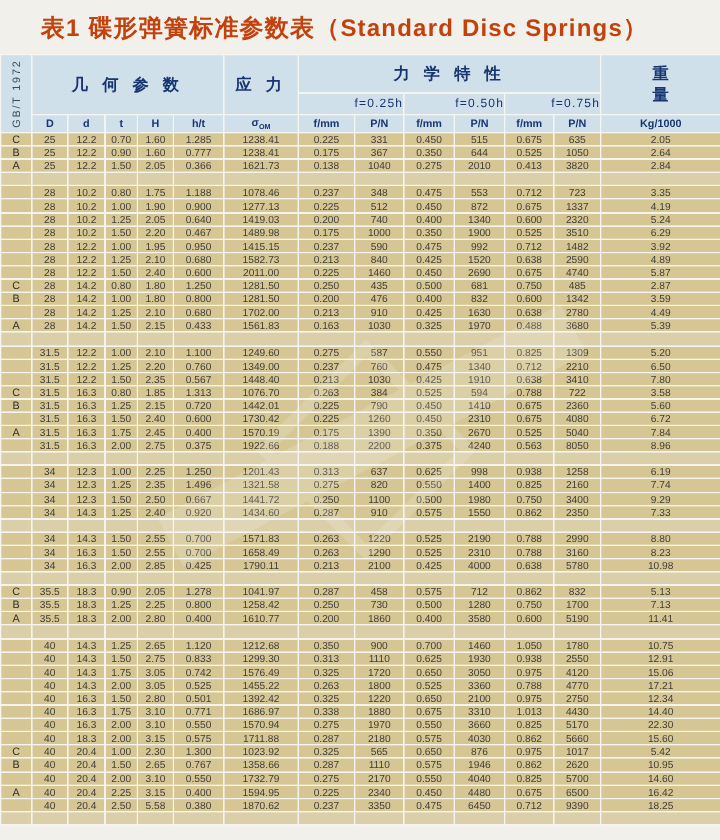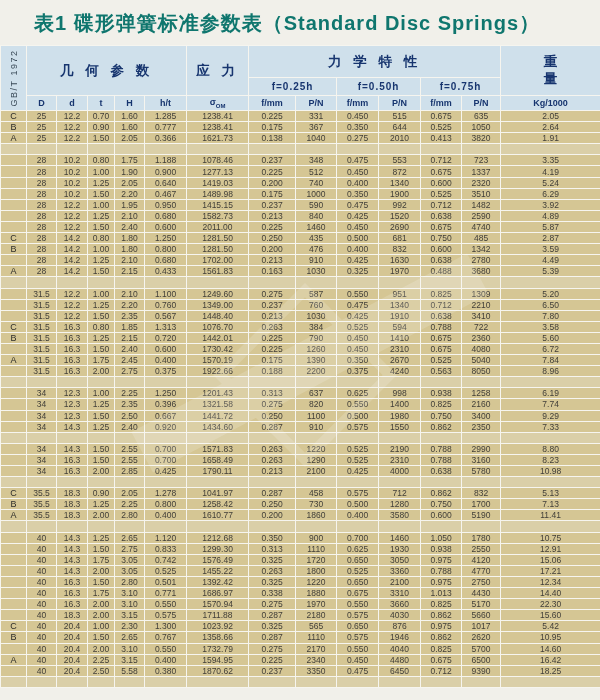--- a/index.html
+++ b/index.html
@@ -6,21 +6,21 @@
   body{
     width:600px;height:700px;
     background:#f1f0ea;
     font-family:"Liberation Sans","DejaVu Sans",sans-serif;
     overflow:hidden;
     position:relative;
   }
   .title{
     padding:10px 0 8px 34px;
     font-size:20px;font-weight:bold;
-    color:#0f766e;
+    color:#c2410c;
     letter-spacing:1px;
     white-space:nowrap;
   }
   table{
     border-collapse:collapse;
     table-layout:fixed;
     width:600px;
   }
   th,td{
     border:1px solid #f6f5ef;
@@ -29,21 +29,21 @@
     vertical-align:middle;
     overflow:hidden;
     white-space:nowrap;
   }
   thead th{
     background:#cfe0eb;
     color:#17356f;
   }
   th.grp{font-size:13.5px;font-weight:bold;letter-spacing:4px;}
   th.wt{font-size:13.5px;font-weight:bold;line-height:1.25;}
-  th.defl{font-size:10px;font-weight:bold;letter-spacing:1px;height:17px;}
+  th.defl{font-size:10px;font-weight:normal;letter-spacing:1px;height:17px;text-align:right;}
   th.colh{font-size:9px;font-weight:bold;height:14px;letter-spacing:0;}
   th.colh sub{font-size:6px;}
   th.gbcell{position:relative;}
   .gbtext{
     position:absolute;left:50%;top:50%;
     transform:translate(-50%,-50%) rotate(-90deg);
     font-size:9px;letter-spacing:1.5px;
     color:#3a4a58;font-weight:normal;
     white-space:nowrap;
   }
@@ -164,21 +164,21 @@
         <td>1.50</td>
         <td>2.05</td>
         <td>0.366</td>
         <td>1621.73</td>
         <td>0.138</td>
         <td>1040</td>
         <td>0.275</td>
         <td>2010</td>
         <td>0.413</td>
         <td>3820</td>
-        <td>1.91</td>
+        <td>2.84</td>
       </tr>
       <tr class="blank">
         <td class="lc"></td>
         <td></td>
         <td></td>
         <td></td>
         <td></td>
         <td></td>
         <td></td>
         <td></td>
@@ -540,21 +540,21 @@
         <td>0.938</td>
         <td>1258</td>
         <td>6.19</td>
       </tr>
       <tr>
         <td class="lc"></td>
         <td>34</td>
         <td>12.3</td>
         <td>1.25</td>
         <td>2.35</td>
-        <td>0.396</td>
+        <td>1.496</td>
         <td>1321.58</td>
         <td>0.275</td>
         <td>820</td>
         <td>0.550</td>
         <td>1400</td>
         <td>0.825</td>
         <td>2160</td>
         <td>7.74</td>
       </tr>
       <tr>

